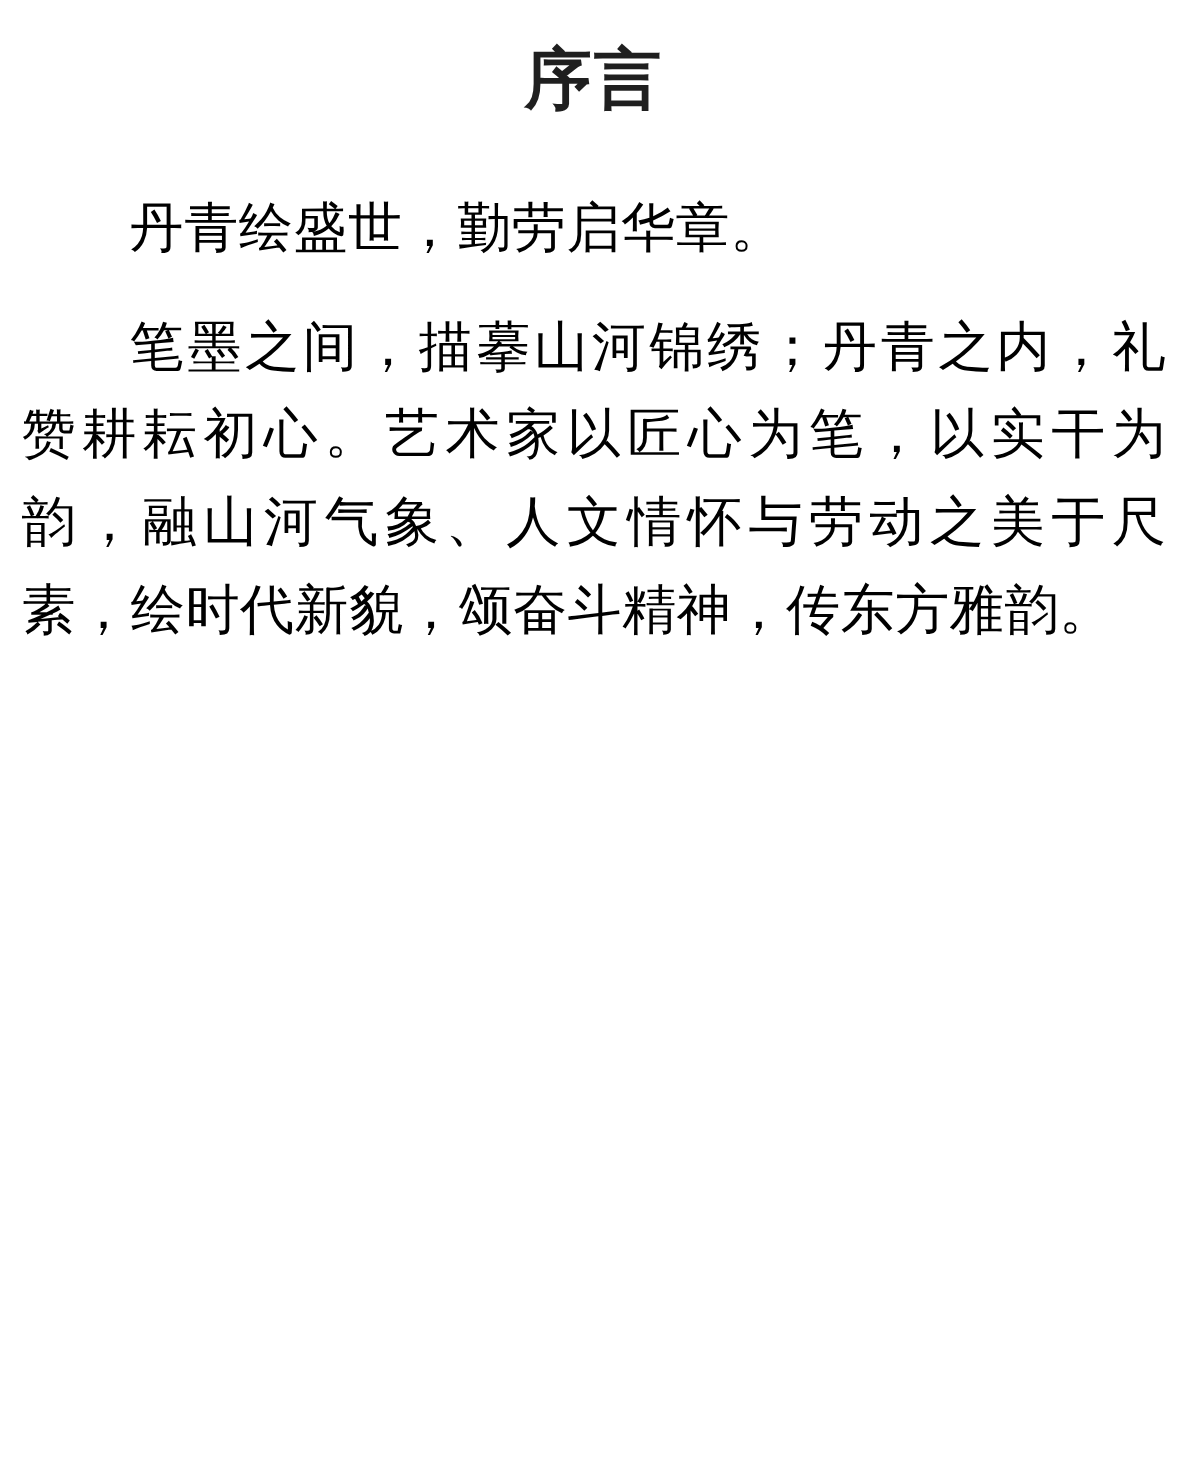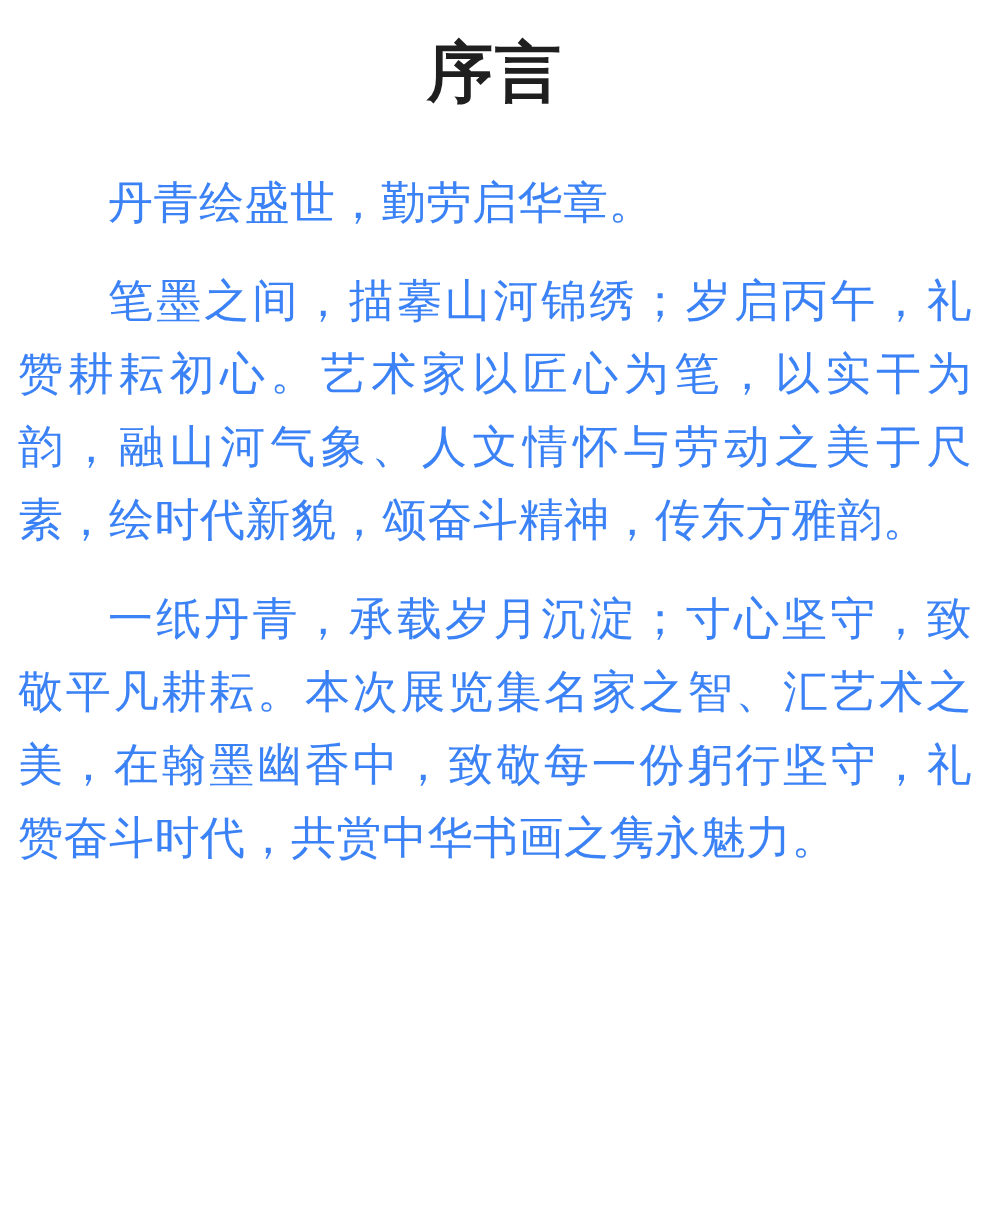--- a/index.html
+++ b/index.html
@@ -17,53 +17,52 @@
   .page {
     width: 990px;
     min-height: 1229px;
     box-sizing: border-box;
     padding: 18px 14px 10px 14px;
     background: #ffffff;
     display: block;
   }
   .doc-title {
     text-align: center;
-    font-size: 66px;
+    font-size: 56px;
     line-height: 1.25;
     font-weight: 700;
     letter-spacing: 2px;
     color: #1f1f1f;
     margin: 14px 0 52px 0;
     font-family: Liberation Serif, serif;
   }
   .body-text {
     display: block;
     padding: 0 4px;
   }
   .para {
     font-size: 45px;
     line-height: 1.62;
-    color: #3b82f6;
+    color: #000000;
     text-align: justify;
     text-justify: inter-ideograph;
     text-indent: 2em;
     margin: 0 0 26px 0;
     letter-spacing: 0.5px;
     font-weight: 400;
   }
   .para:last-child {
     margin-bottom: 0;
   }
 </style>
 </head>
 <body>
 
 <div class="page">
 
   <h1 class="doc-title">序言</h1>
 
   <div class="body-text">
     <p class="para">丹青绘盛世，勤劳启华章。</p>
-    <p class="para">笔墨之间，描摹山河锦绣；岁启丙午，礼赞耕耘初心。艺术家以匠心为笔，以实干为韵，融山河气象、人文情怀与劳动之美于尺素，绘时代新貌，颂奋斗精神，传东方雅韵。</p>
-    <p class="para">一纸丹青，承载岁月沉淀；寸心坚守，致敬平凡耕耘。本次展览集名家之智、汇艺术之美，在翰墨幽香中，致敬每一份躬行坚守，礼赞奋斗时代，共赏中华书画之隽永魅力。</p>
+    <p class="para">笔墨之间，描摹山河锦绣；丹青之内，礼赞耕耘初心。艺术家以匠心为笔，以实干为韵，融山河气象、人文情怀与劳动之美于尺素，绘时代新貌，颂奋斗精神，传东方雅韵。</p>
   </div>
 
 </div>
 
 </body></html>

